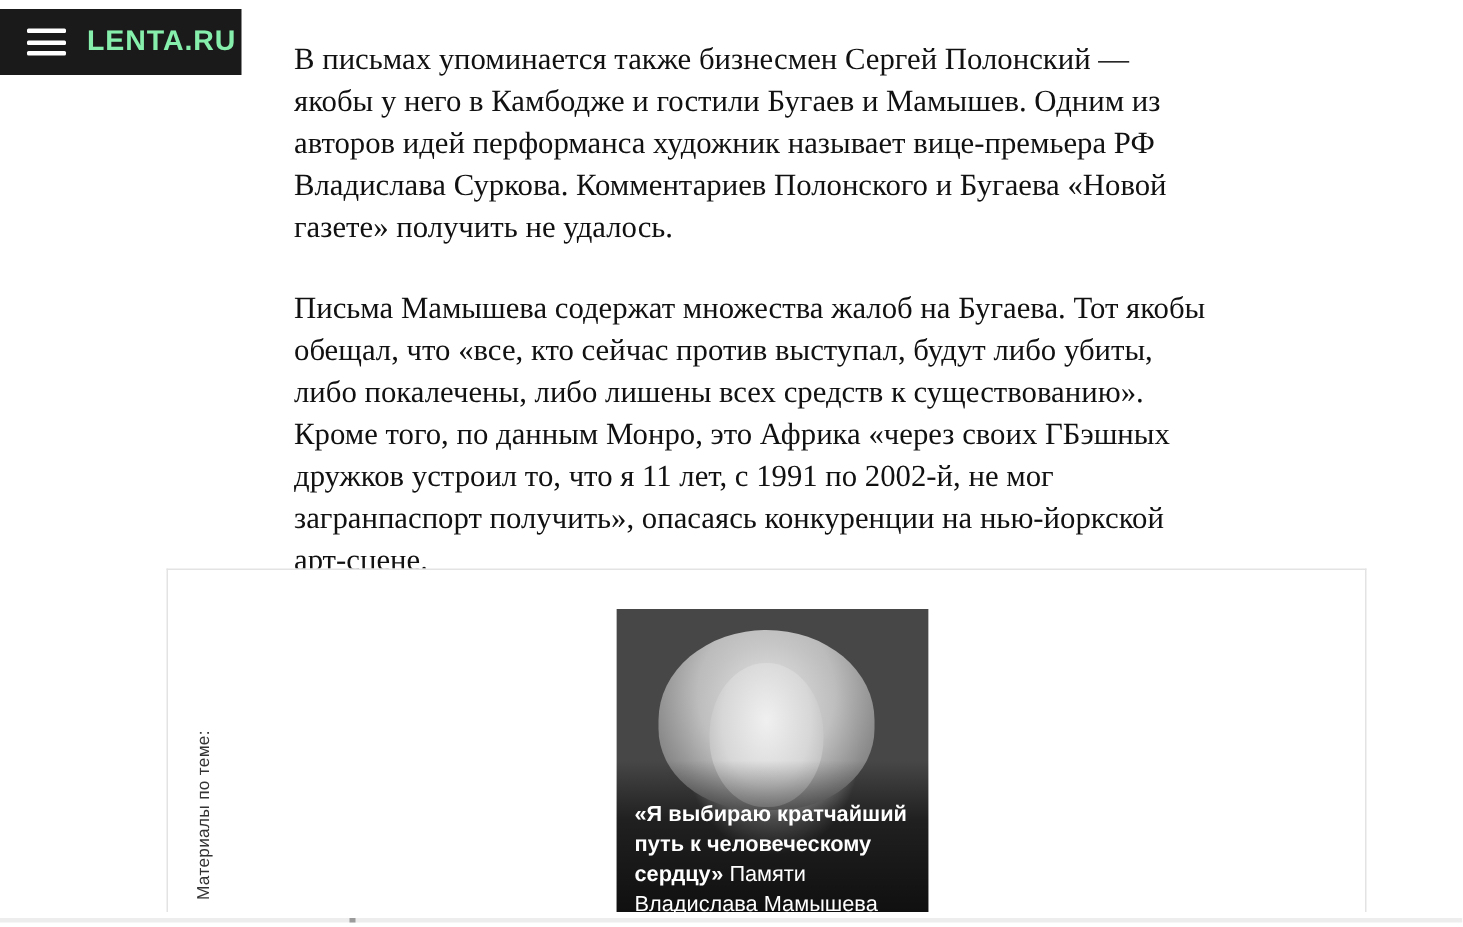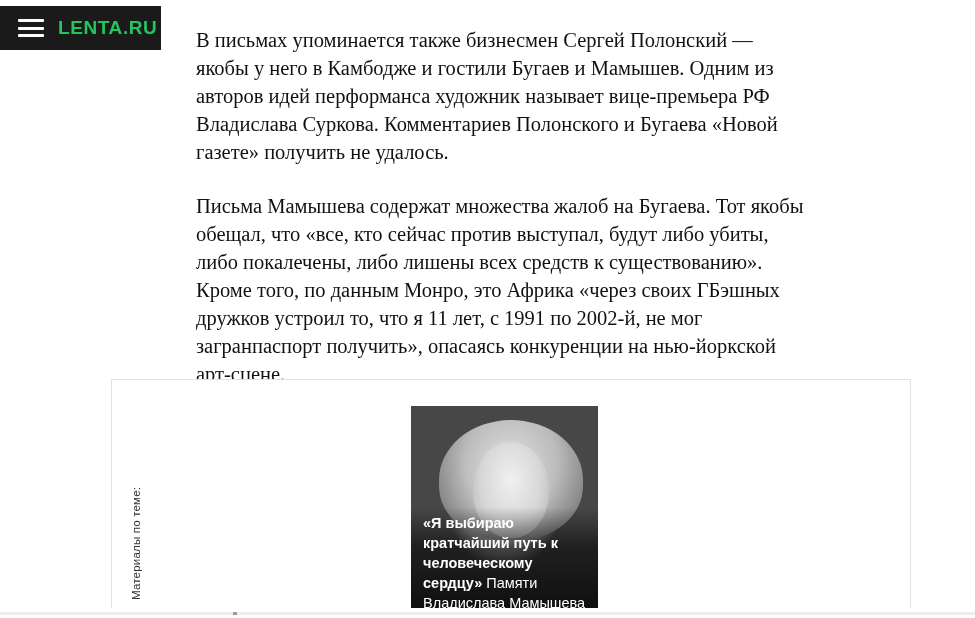--- a/index.html
+++ b/index.html
@@ -49,21 +49,21 @@
   }
   #menu-icon i {
     display: block;
     height: 3px;
     width: 100%;
     background: #ffffff;
     border-radius: 1px;
   }
 
   #logo-text {
-    color: #22c55e;
+    color: #86efac;
     font-family: "Liberation Sans", sans-serif;
     font-weight: bold;
     font-size: 19px;
     letter-spacing: 0.6px;
   }
 
   
   #article {
     position: absolute;
     top: 0;
@@ -115,21 +115,21 @@
     font-size: 11.5px;
     color: #333333;
     letter-spacing: 0.2px;
     white-space: nowrap;
   }
 
   #related-card {
     position: absolute;
     left: 299px;
     top: 26px;
-    width: 187px;
+    width: 208px;
     height: 213px;
     overflow: hidden;
     cursor: pointer;
   }
 
   
   #card-photo {
     position: absolute;
     inset: 0;
     background:

